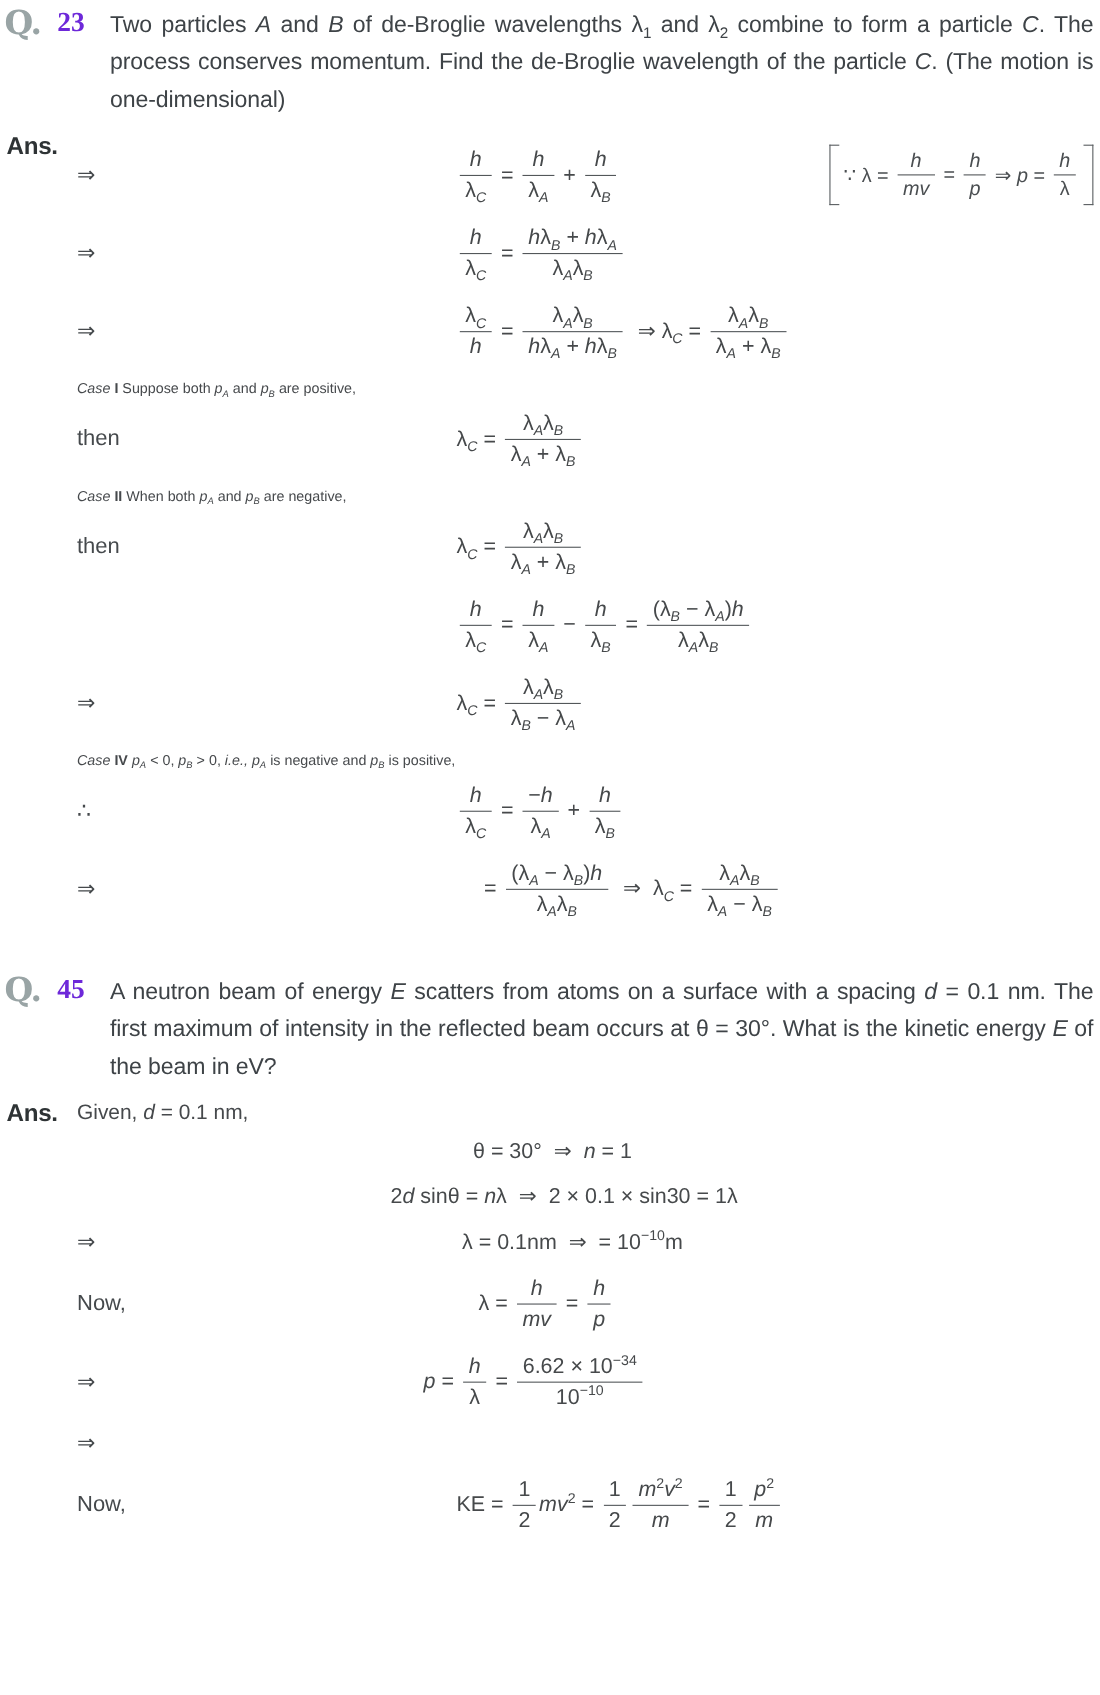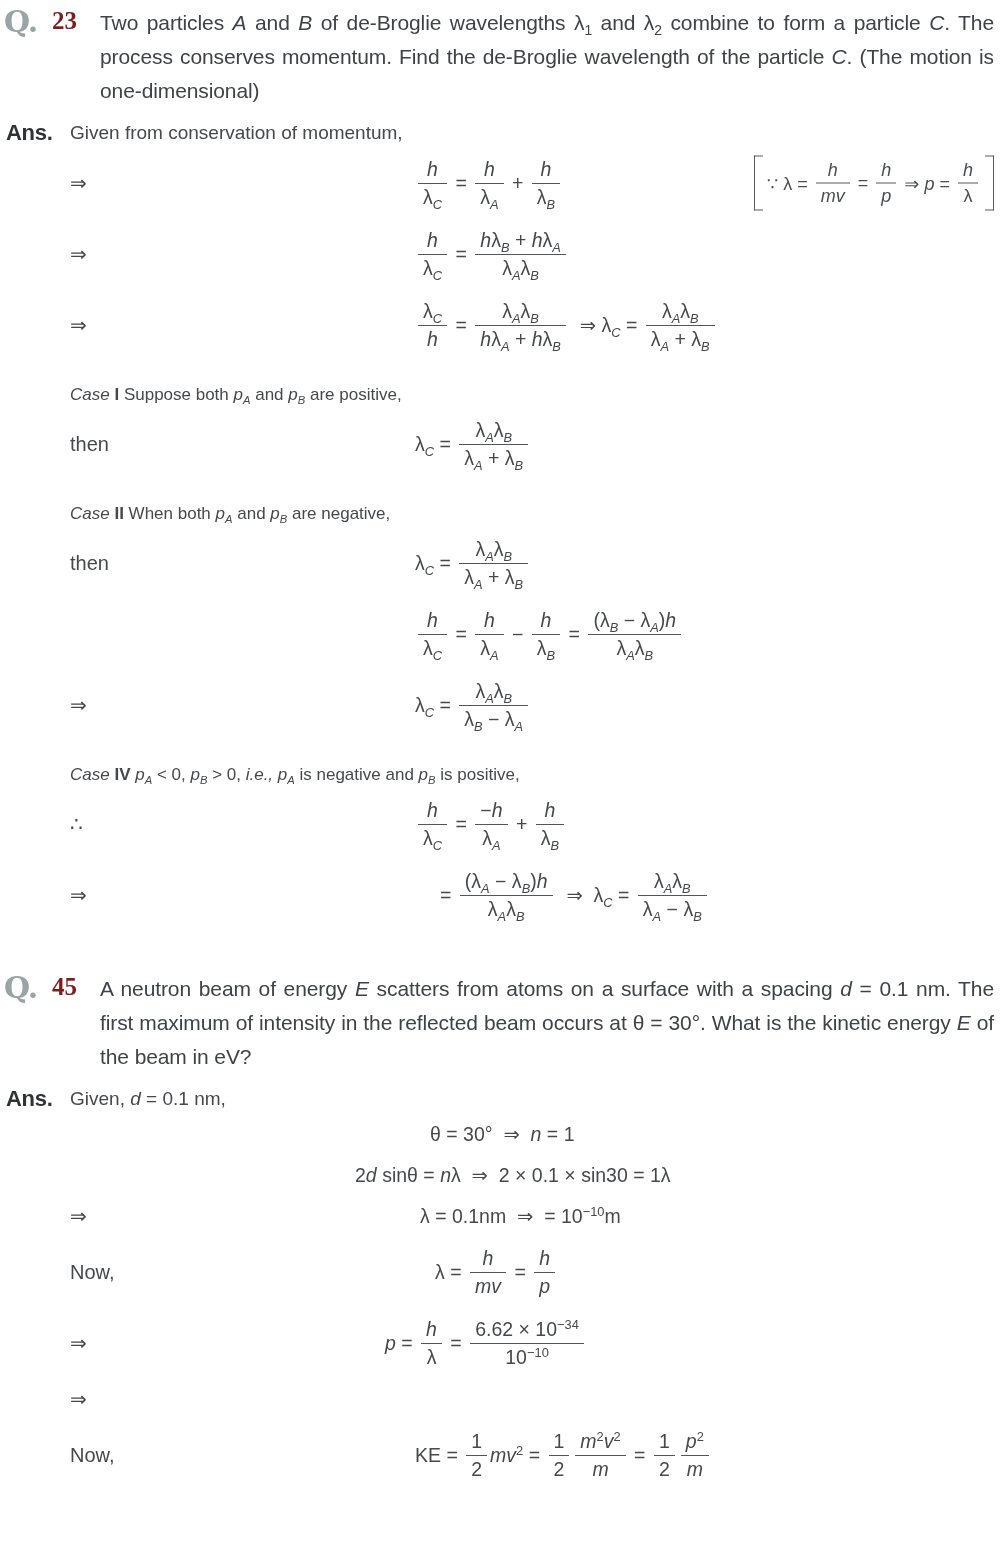--- a/index.html
+++ b/index.html
@@ -15,42 +15,42 @@
   .q-block{display:flex;align-items:flex-start;}
   .q-badge{
     flex:none;width:48px;
     font-family:"DejaVu Serif", serif;font-weight:bold;
     font-size:30px;line-height:1.05;color:#99a4a5;
     letter-spacing:-1px;
   }
   .q-num{
     flex:none;width:48px;
     font-family:"Liberation Serif", serif;font-weight:bold;
-    font-size:25px;line-height:1.2;color:#7f1d1d;
+    font-size:25px;line-height:1.2;color:#6d28d9;
   }
   .q-text{
     flex:1;
     font-size:21px;line-height:1.62;text-align:justify;
     color:#3e4347;letter-spacing:-0.1px;
   }
   .q-text i{font-style:italic;}
 
   
   .ans-block{display:flex;margin-top:12px;}
   .ans-label{
     flex:none;width:64px;padding-left:2px;
     font-weight:bold;font-size:22px;color:#2e3335;
     letter-spacing:-0.3px;
   }
   .ans-body{flex:1;font-size:19px;position:relative;}
 
   .plain-line{margin:2px 0 6px;font-size:19px;}
   .mom-line{margin:2px 0 8px;font-size:19.5px;}
 
-  .case-head{margin:28px 0 0;font-size:17px;}
+  .case-head{margin:12px 0 0;font-size:13px;}
   .case-head b{font-weight:bold;}
 
   
   .mrow{position:relative;display:flex;align-items:center;margin:7px 0;min-height:34px;}
   .mrow.tall{min-height:64px;}
   .mlabel{
     position:absolute;left:0;top:50%;transform:translateY(-50%);
     font-size:20px;color:#45494c;white-space:nowrap;
   }
   .meq{
@@ -90,21 +90,20 @@
   <div class="q-block">
     <span class="q-badge">Q.</span>
     <span class="q-num">23</span>
     <div class="q-text">Two particles <i>A</i> and <i>B</i> of de-Broglie wavelengths λ<sub>1</sub> and λ<sub>2</sub> combine to form a particle <i>C</i>. The process conserves momentum. Find the de-Broglie wavelength of the particle <i>C</i>. (The motion is one-dimensional)</div>
   </div>
 
   <div class="ans-block">
     <div class="ans-label">Ans.</div>
     <div class="ans-body">
 
-      <div class="plain-line">Given from conservation of momentum,</div>
 
       <div class="mrow tall">
         <span class="mlabel">⇒</span>
         <span class="meq">
             <span class="frac">
               <span class="fn"><i>h</i></span>
               <span class="fd">λ<sub><i>C</i></sub></span>
             </span>
             <span class="t"> = </span>
             <span class="frac">

